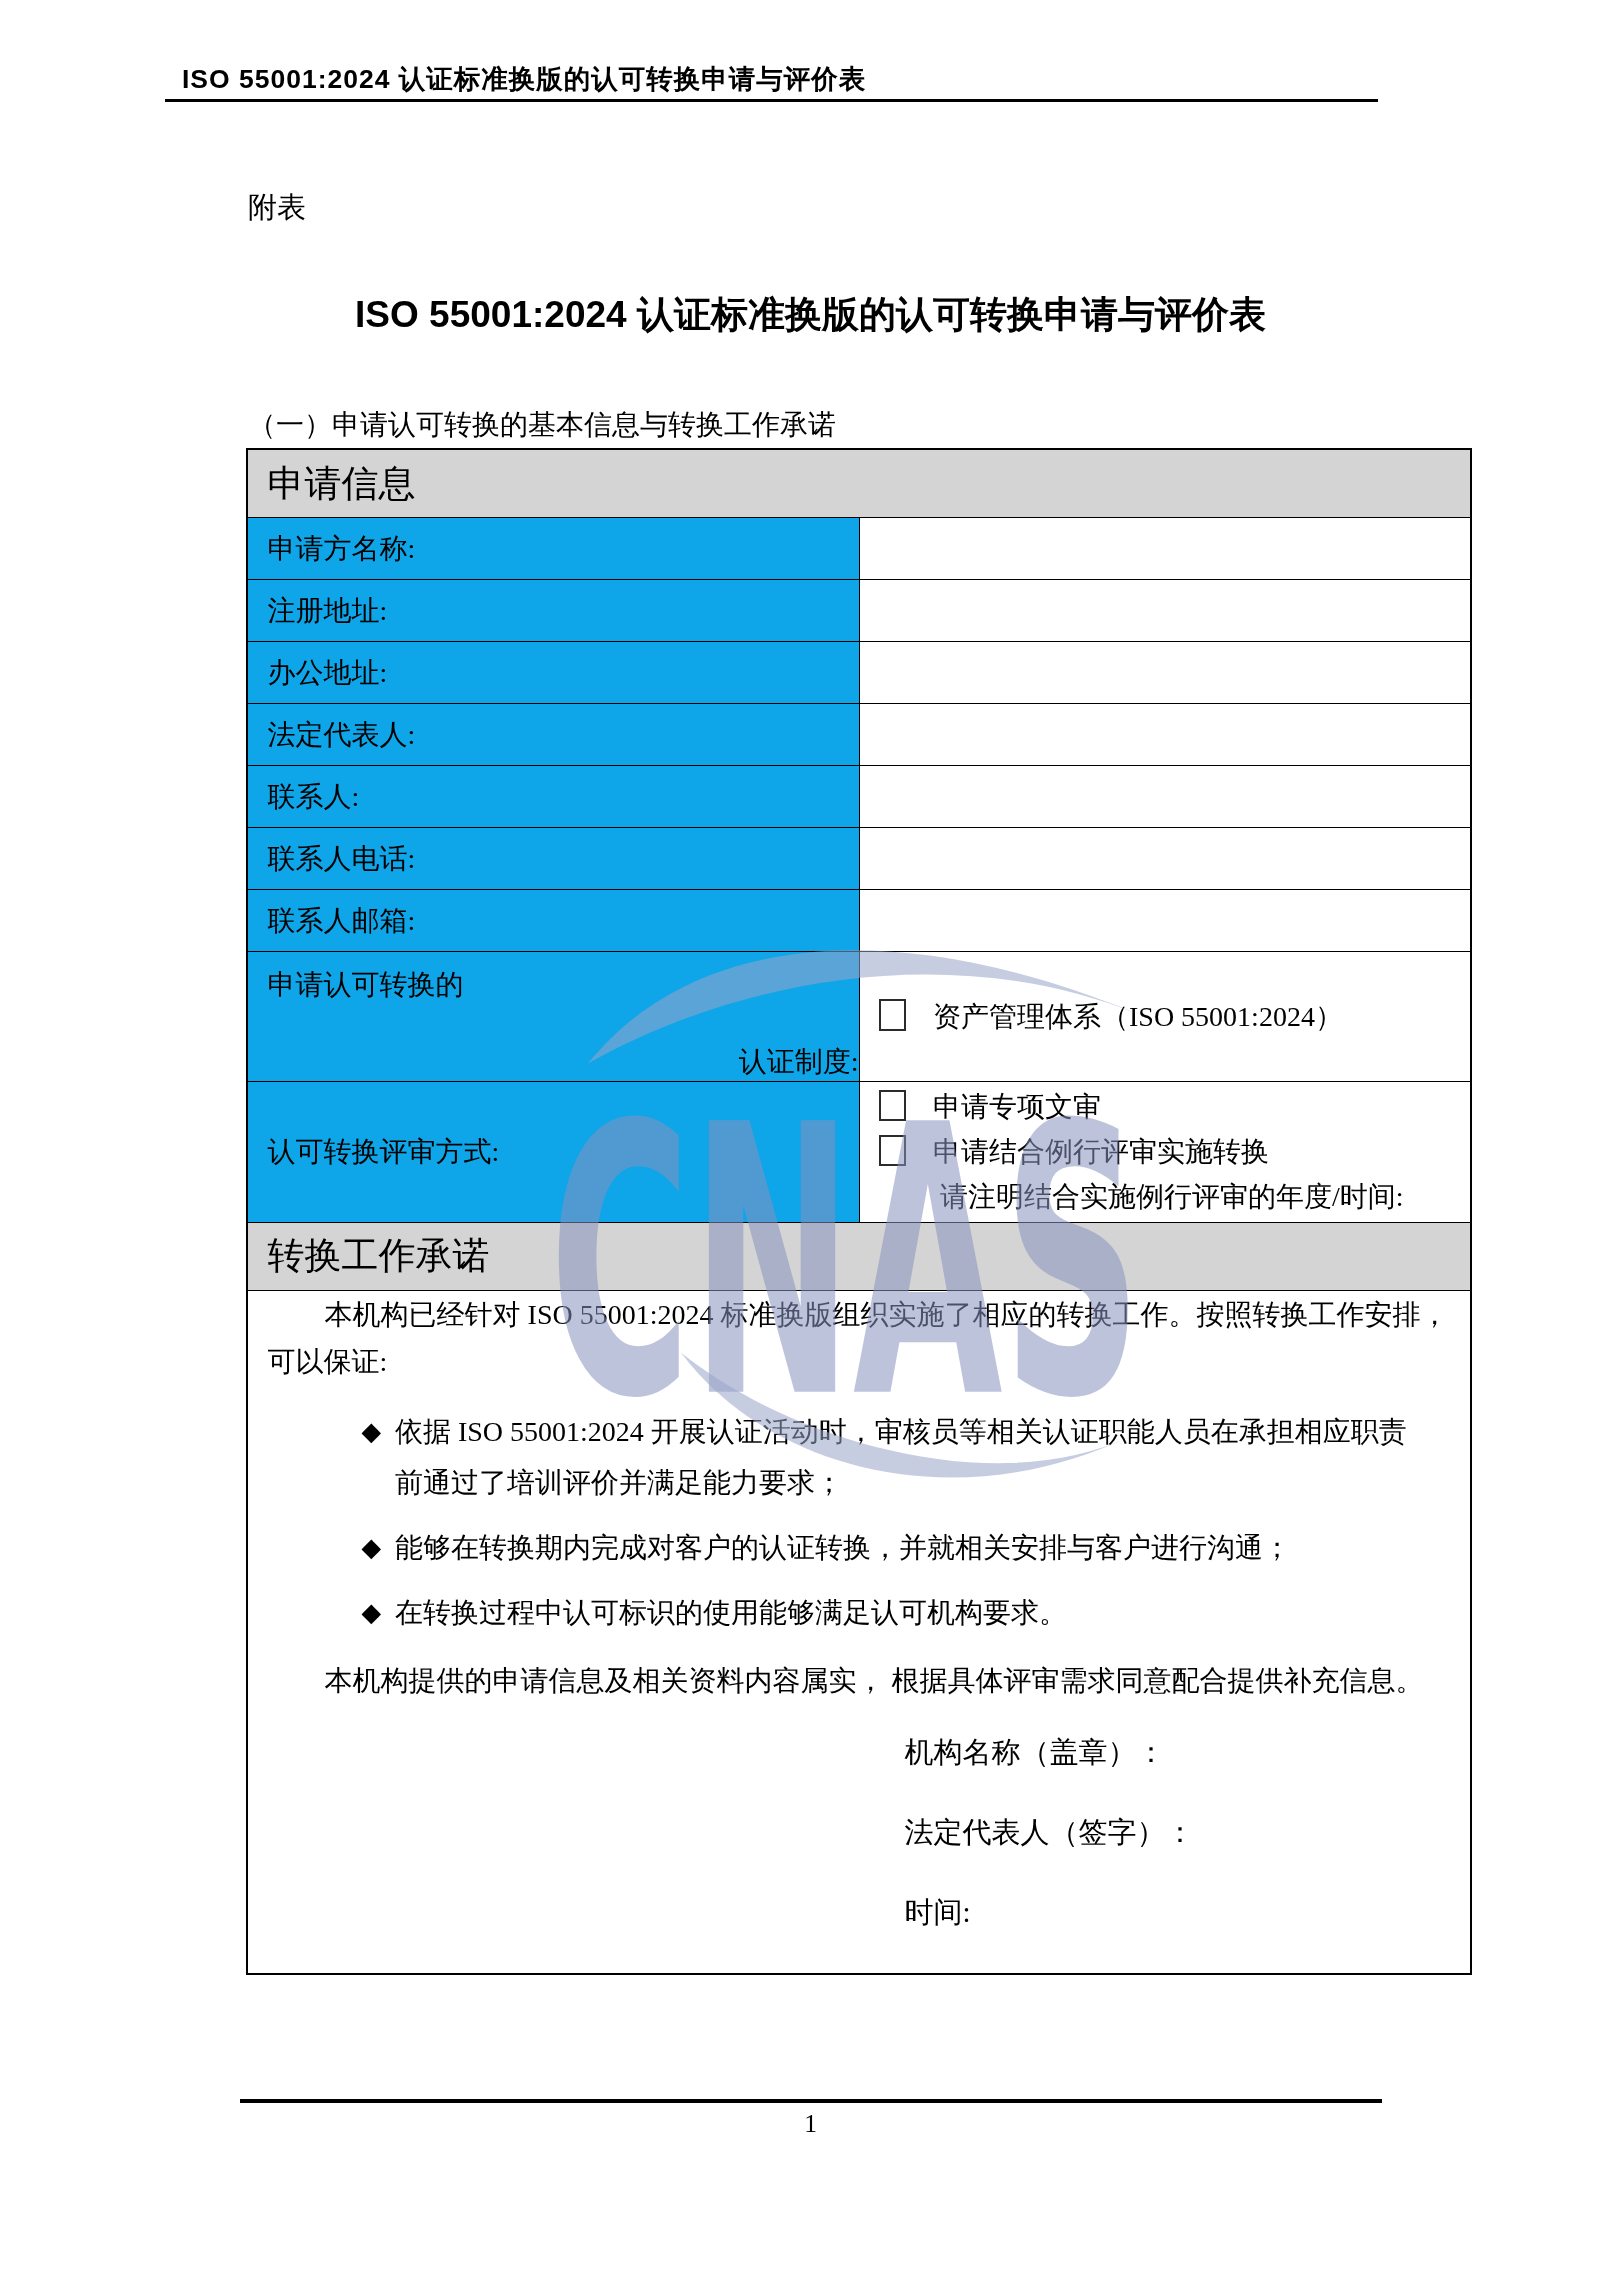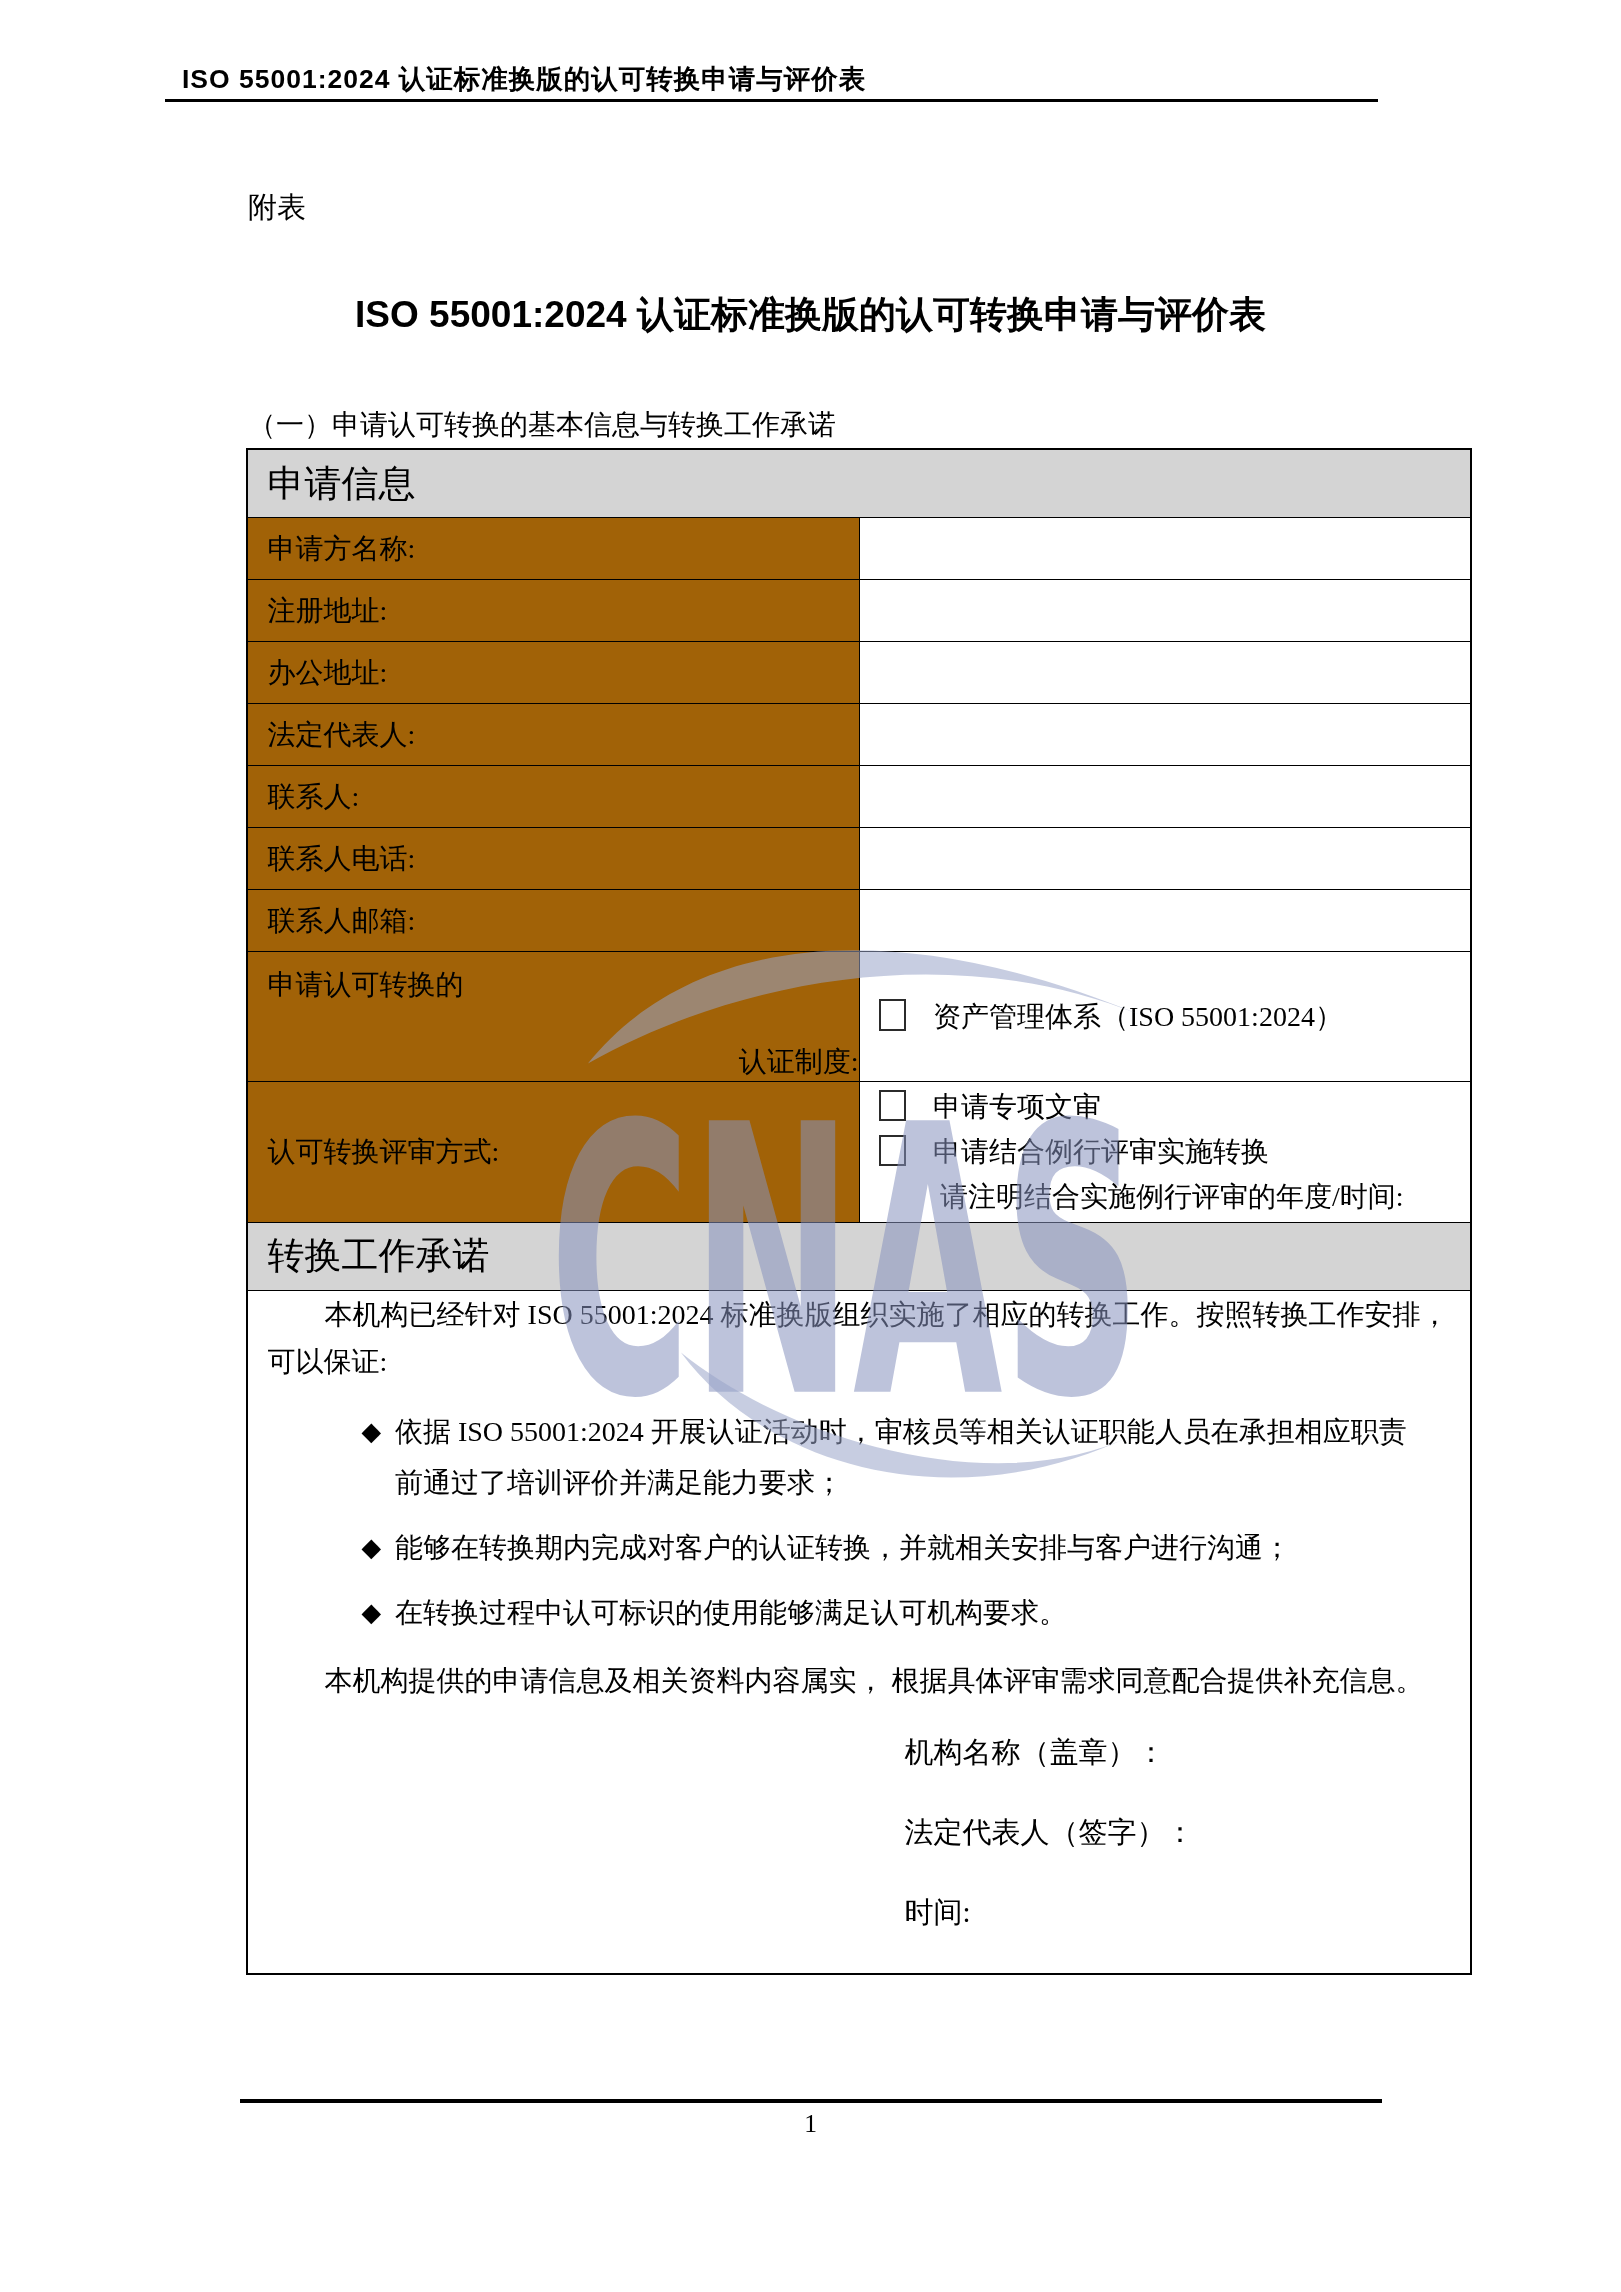--- a/index.html
+++ b/index.html
@@ -18,21 +18,21 @@
     position:absolute;left:0;top:290px;width:1621px;text-align:center;
     font-family:"Liberation Sans","DejaVu Sans",sans-serif;font-weight:bold;font-size:37px;
   }
   .section-heading{position:absolute;left:248px;top:406px;font-size:28px;}
 
   
   .form-table-wrap{position:absolute;left:246px;top:448px;width:1226px;}
   table.form{border-collapse:collapse;table-layout:fixed;width:1226px;}
   table.form td{border:1.6px solid #000;font-size:28px;vertical-align:middle;padding:0 0 0 19.6px;}
   table.form{border:2.5px solid #000;}
-  td.col-label{width:342px;background:#a16207;}
+  td.col-label{width:342px;background:#0ea5e9;}
   td.col-value{width:884px;background:#ffffff;}
   tr.sec-header td{background:#d4d4d4;height:67px;font-size:37px;}
   tr.field-row td{height:61px;}
   td.tall-label{vertical-align:top;}
   .label-line1{margin-top:13.7px;}
   .label-line2{margin-top:39px;text-align:right;}
   .checkbox{
     display:inline-block;width:22.5px;height:27.4px;border:2px solid #2b2b2b;
     vertical-align:-4.9px;margin-right:27.4px;background:transparent;
   }

